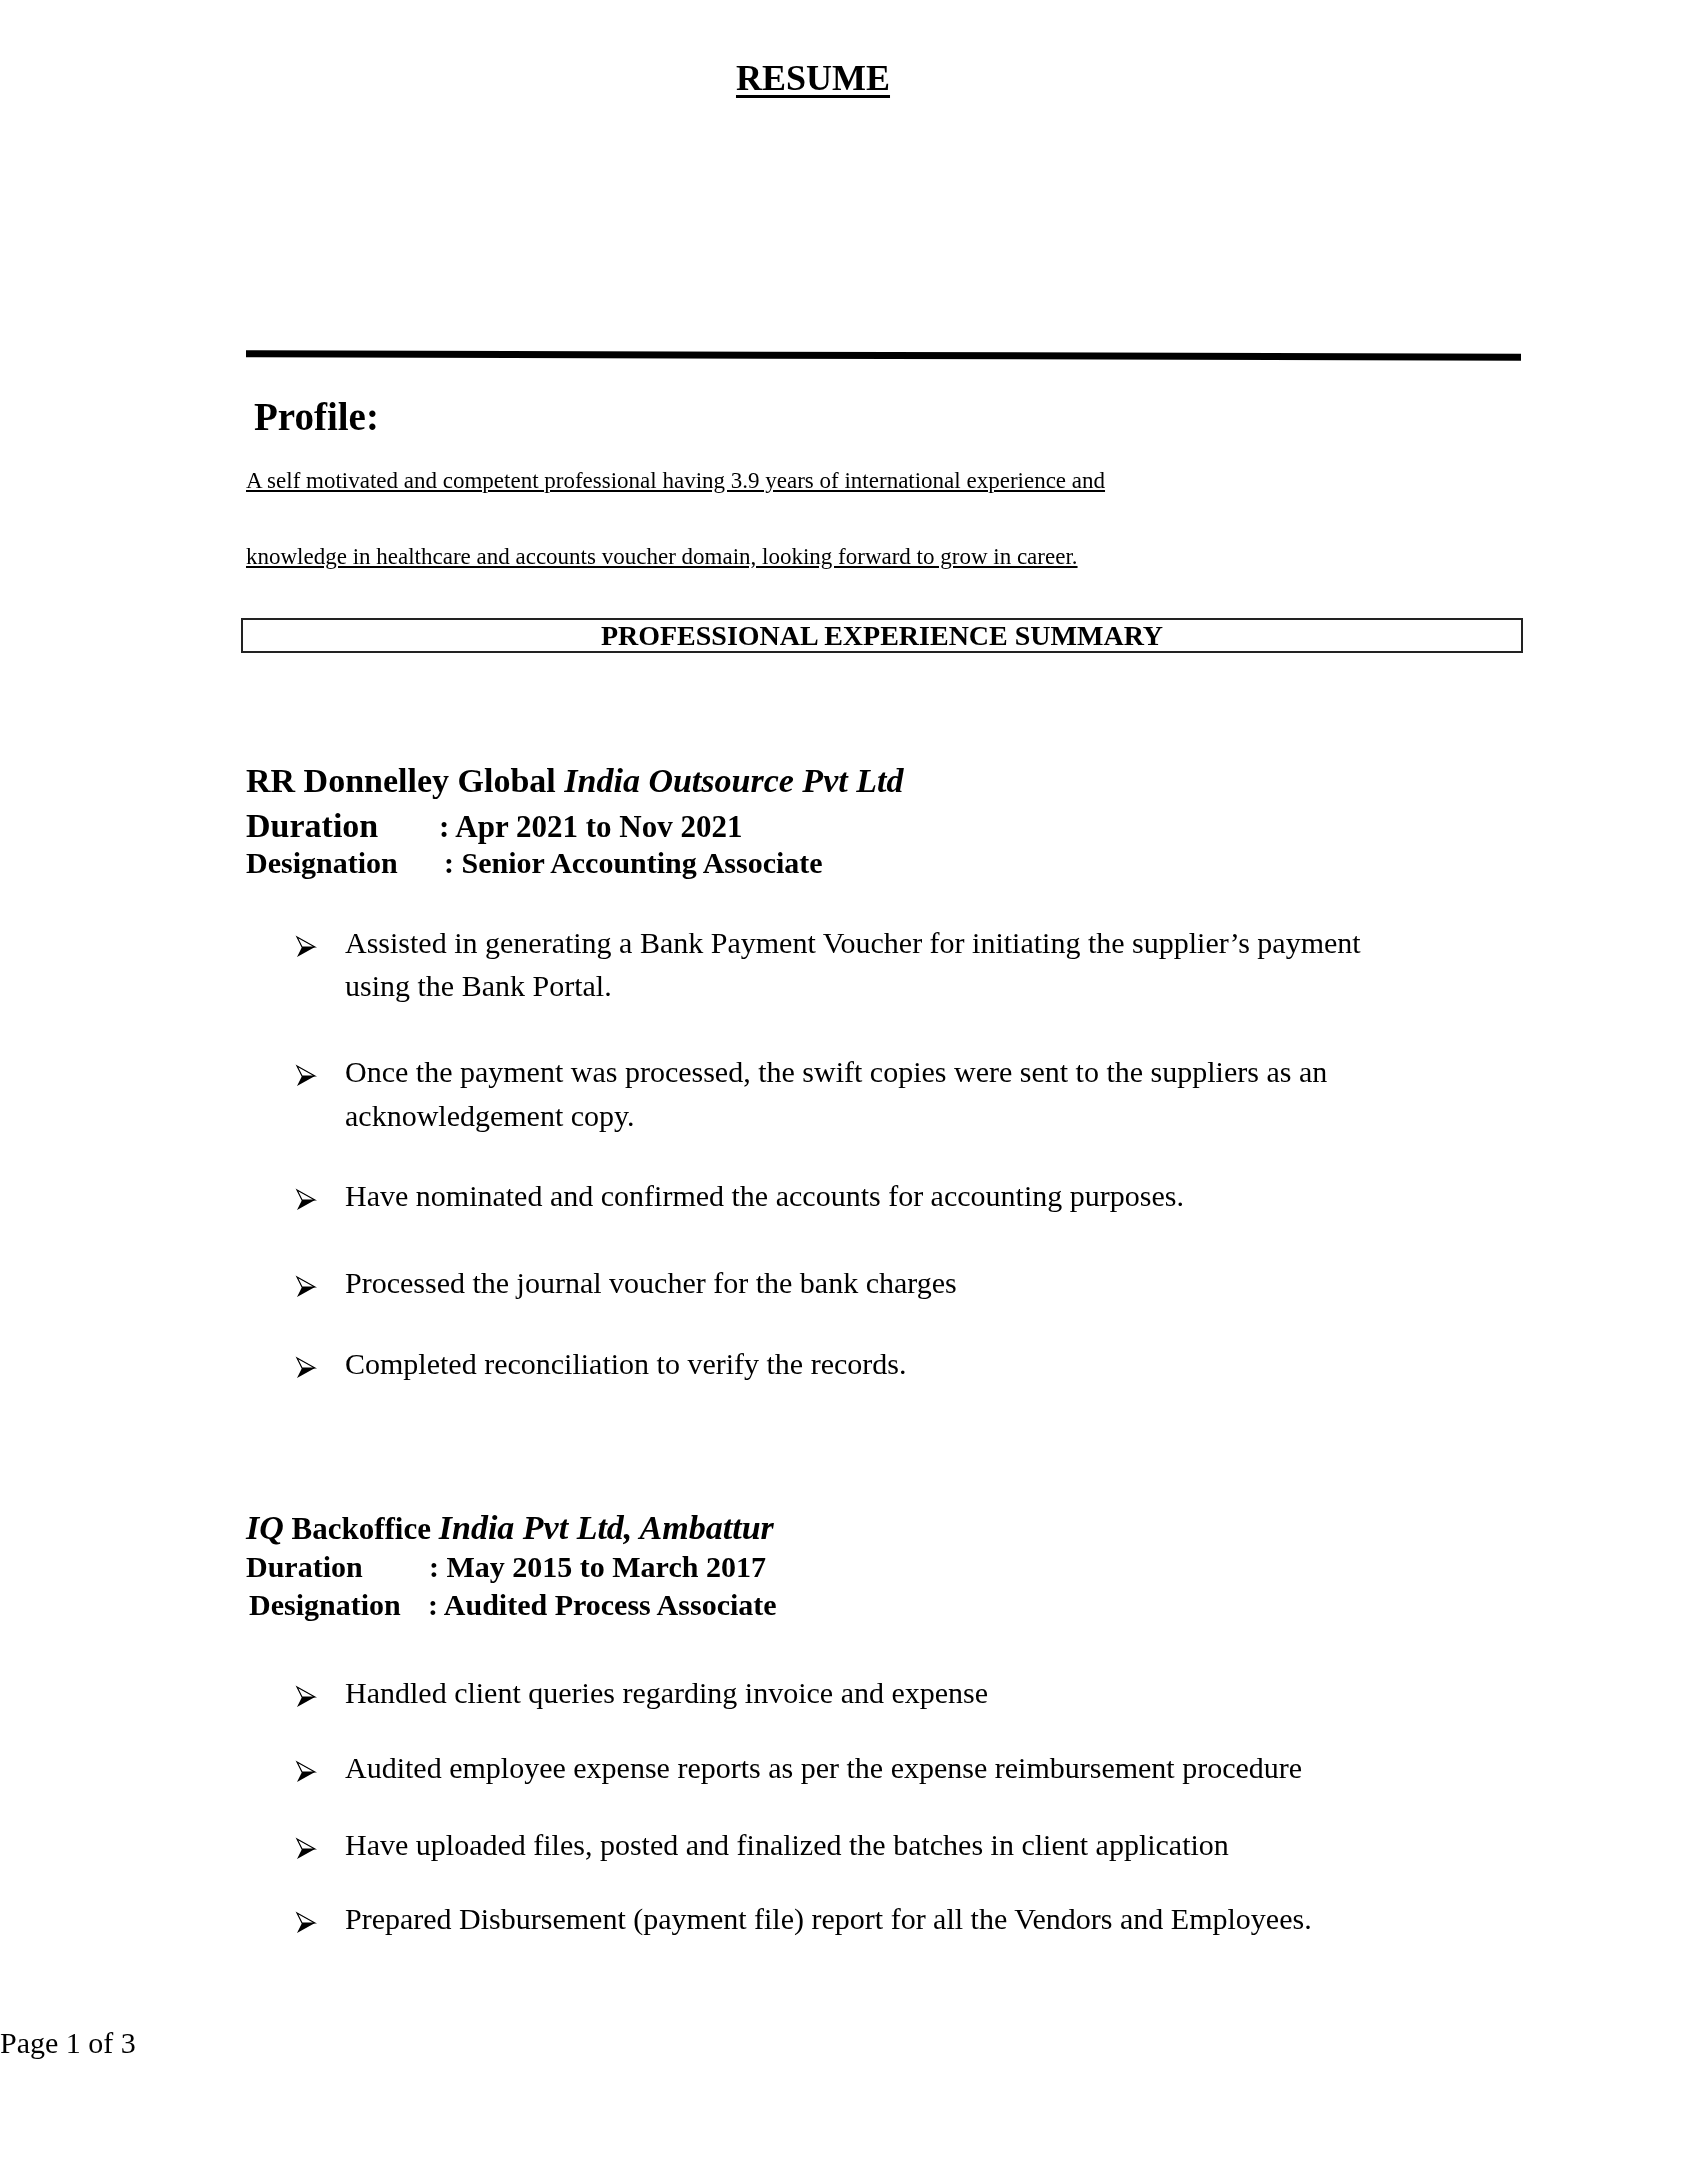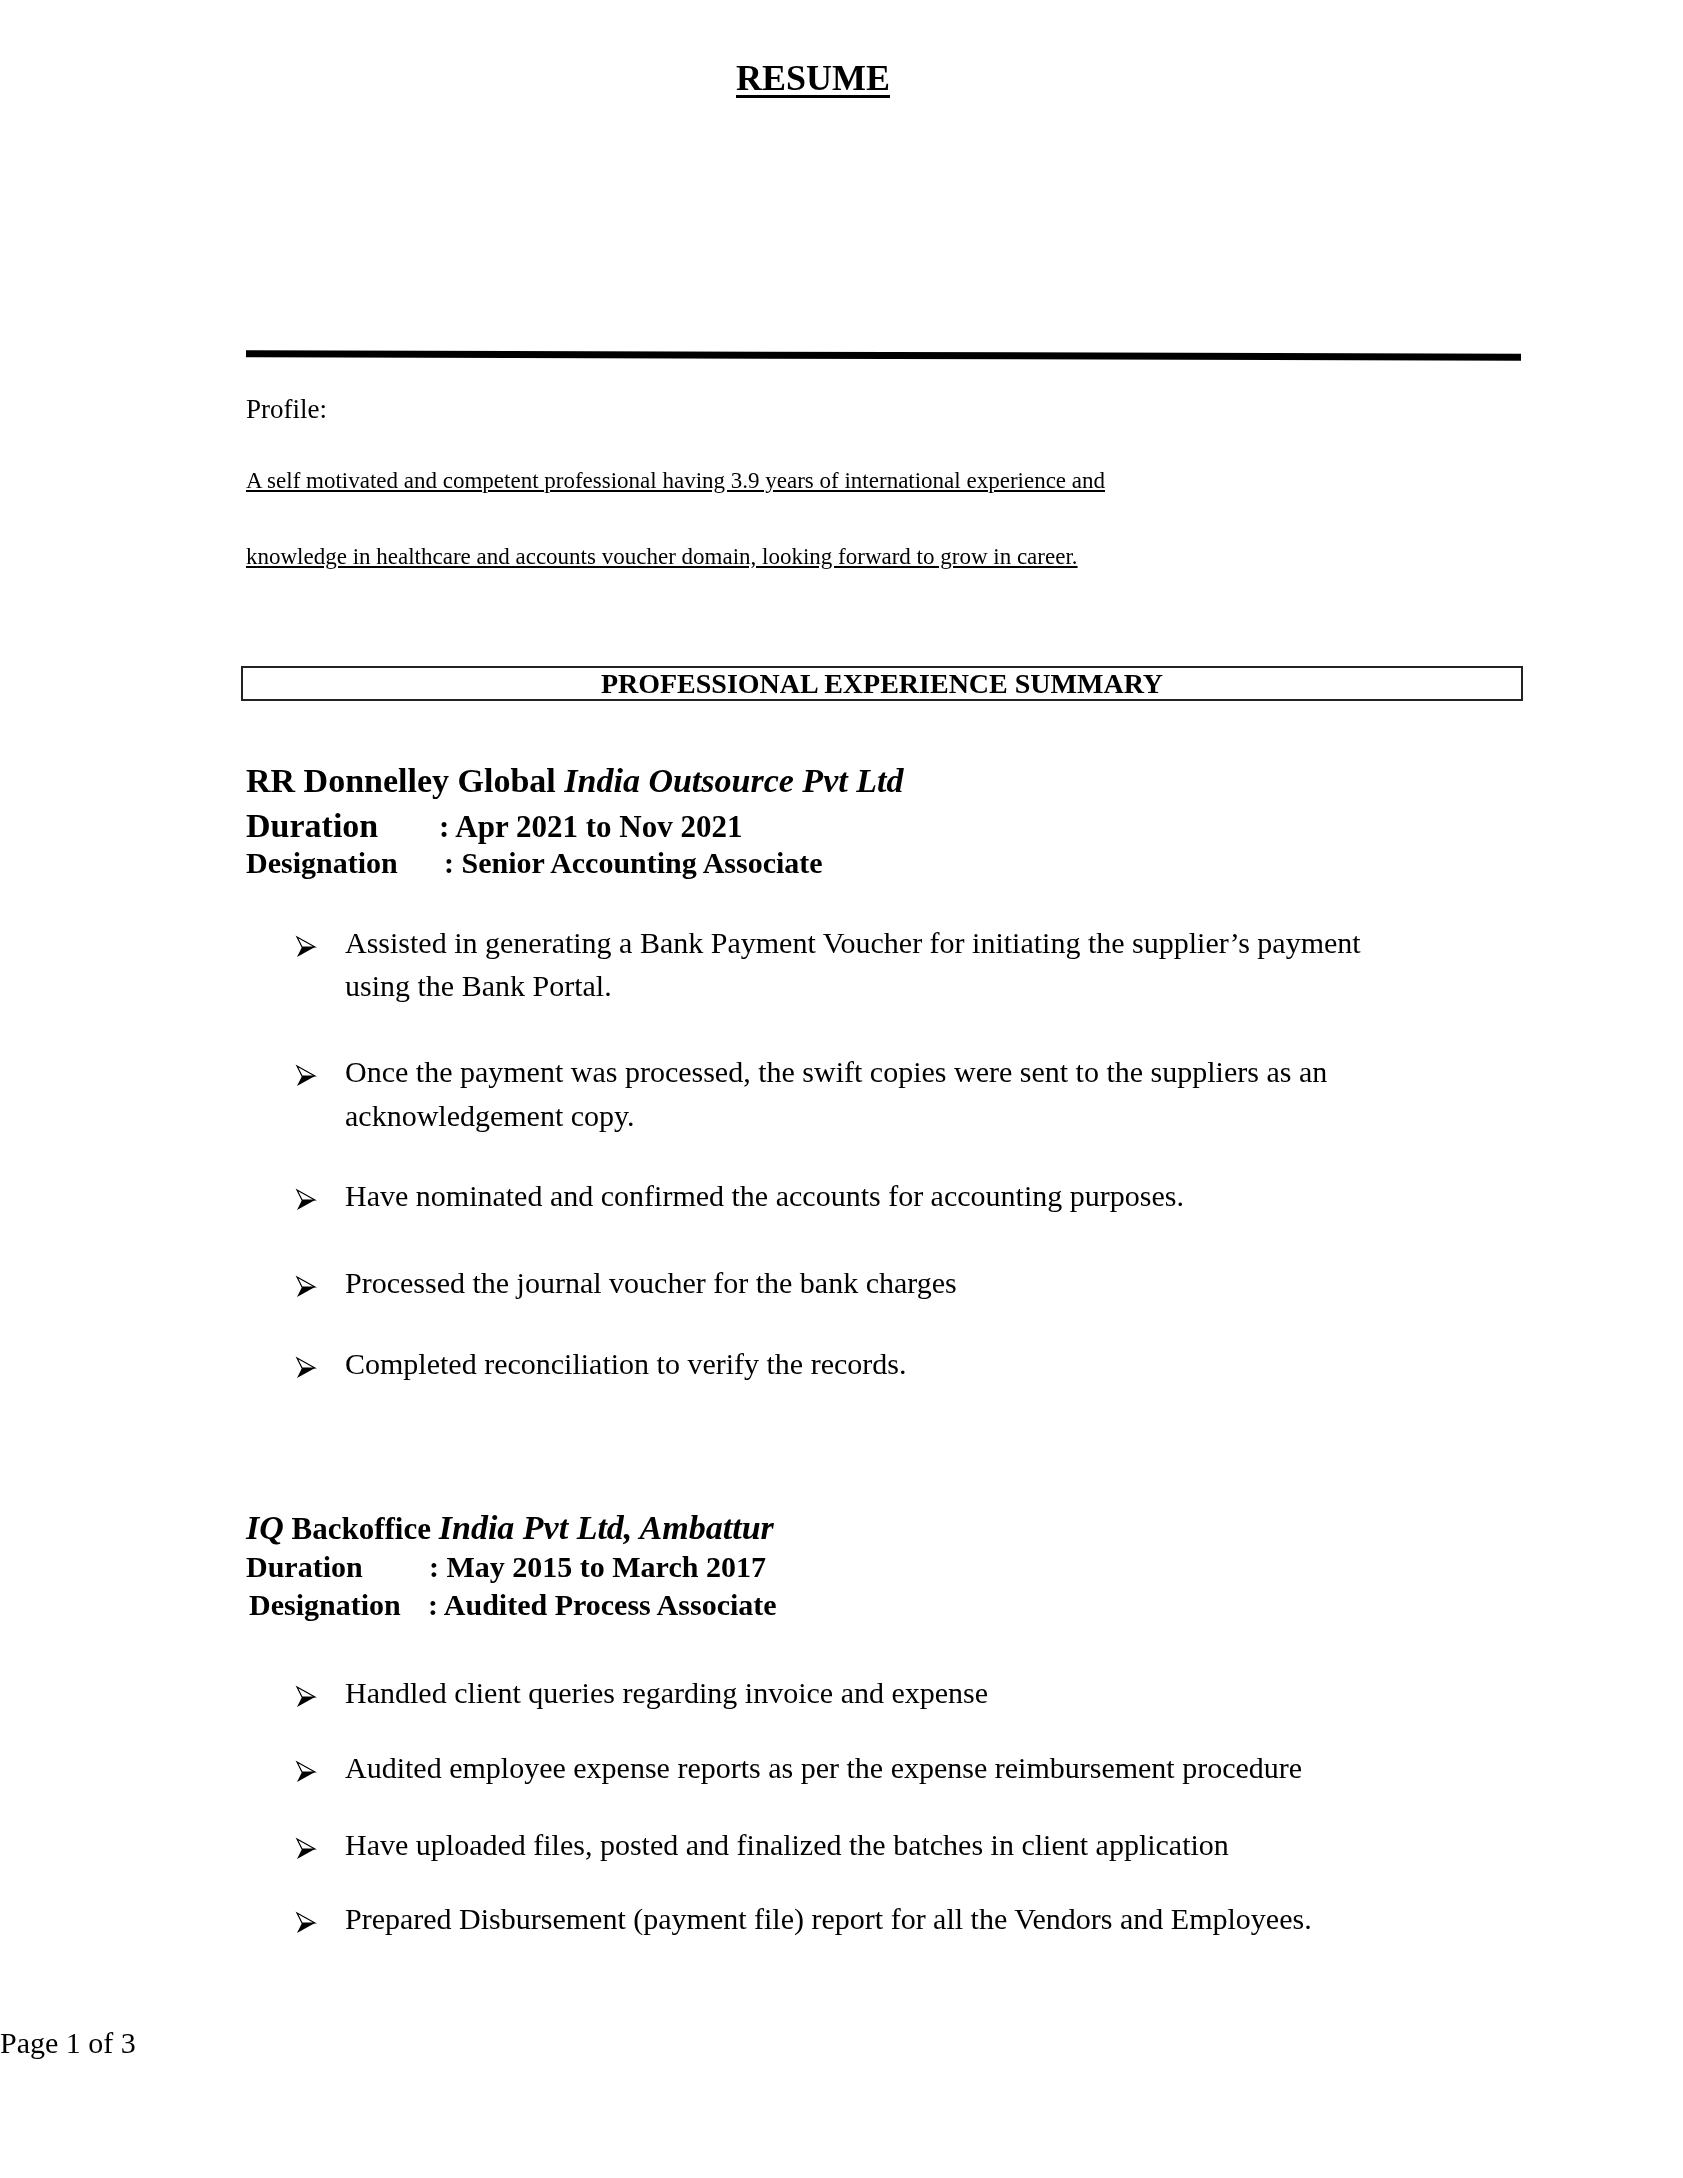--- a/index.html
+++ b/index.html
@@ -1,23 +1,23 @@
 <!DOCTYPE html>
 <html><head>
 <meta charset="utf-8">
 <style>
   html, body { margin: 0; padding: 0; background: #ffffff; }
   body { width: 1683px; height: 2178px; position: relative; overflow: hidden;
          font-family: "Liberation Serif", "DejaVu Serif", serif; color: #000; }
   .abs { position: absolute; white-space: nowrap; }
   .title { left: 0; width: 1550px; text-align: center; top: 57px; font-size: 36px; font-weight: bold; text-decoration: underline; text-underline-offset: 5px; padding-left: 38px; }
   .rule { left: 246px; width: 1275px; top: 352px; height: 7px; background: #000; transform: rotate(0.15deg); }
-  .profile-h { left: 246px; top: 394px; font-size: 27px; font-weight: normal; }
+  .profile-h { left: 254px; top: 394px; font-size: 39px; font-weight: bold; }
   .profile-p { left: 246px; font-size: 23px; text-decoration: underline; }
-  .box { left: 241px; top: 618px; width: 1282px; height: 35px; border: 2px solid #222; box-sizing: border-box; text-align: center; font-weight: bold; font-size: 28px; line-height: 31px; margin-top: 48px; }
+  .box { left: 241px; top: 618px; width: 1282px; height: 35px; border: 2px solid #222; box-sizing: border-box; text-align: center; font-weight: bold; font-size: 28px; line-height: 31px; }
   .company { left: 246px; font-size: 34px; font-weight: bold; margin-top: 38px; }
   .company i { font-style: italic; }
   .meta { left: 246px; font-weight: bold; font-size: 30px; }
   .meta .lbl { display: inline-block; font-family: Liberation Serif, serif; }
   .bullet { left: 295px; font-size: 30px; }
   .bullet .arrow { position: absolute; left: 0; top: 0; width: 22px; }
   .bullet .txt { position: absolute; left: 50px; white-space: nowrap; }
   .footer { left: 0; width: 1550px; text-align: left; top: 2026px; font-size: 30px; }
 </style>
 </head>

